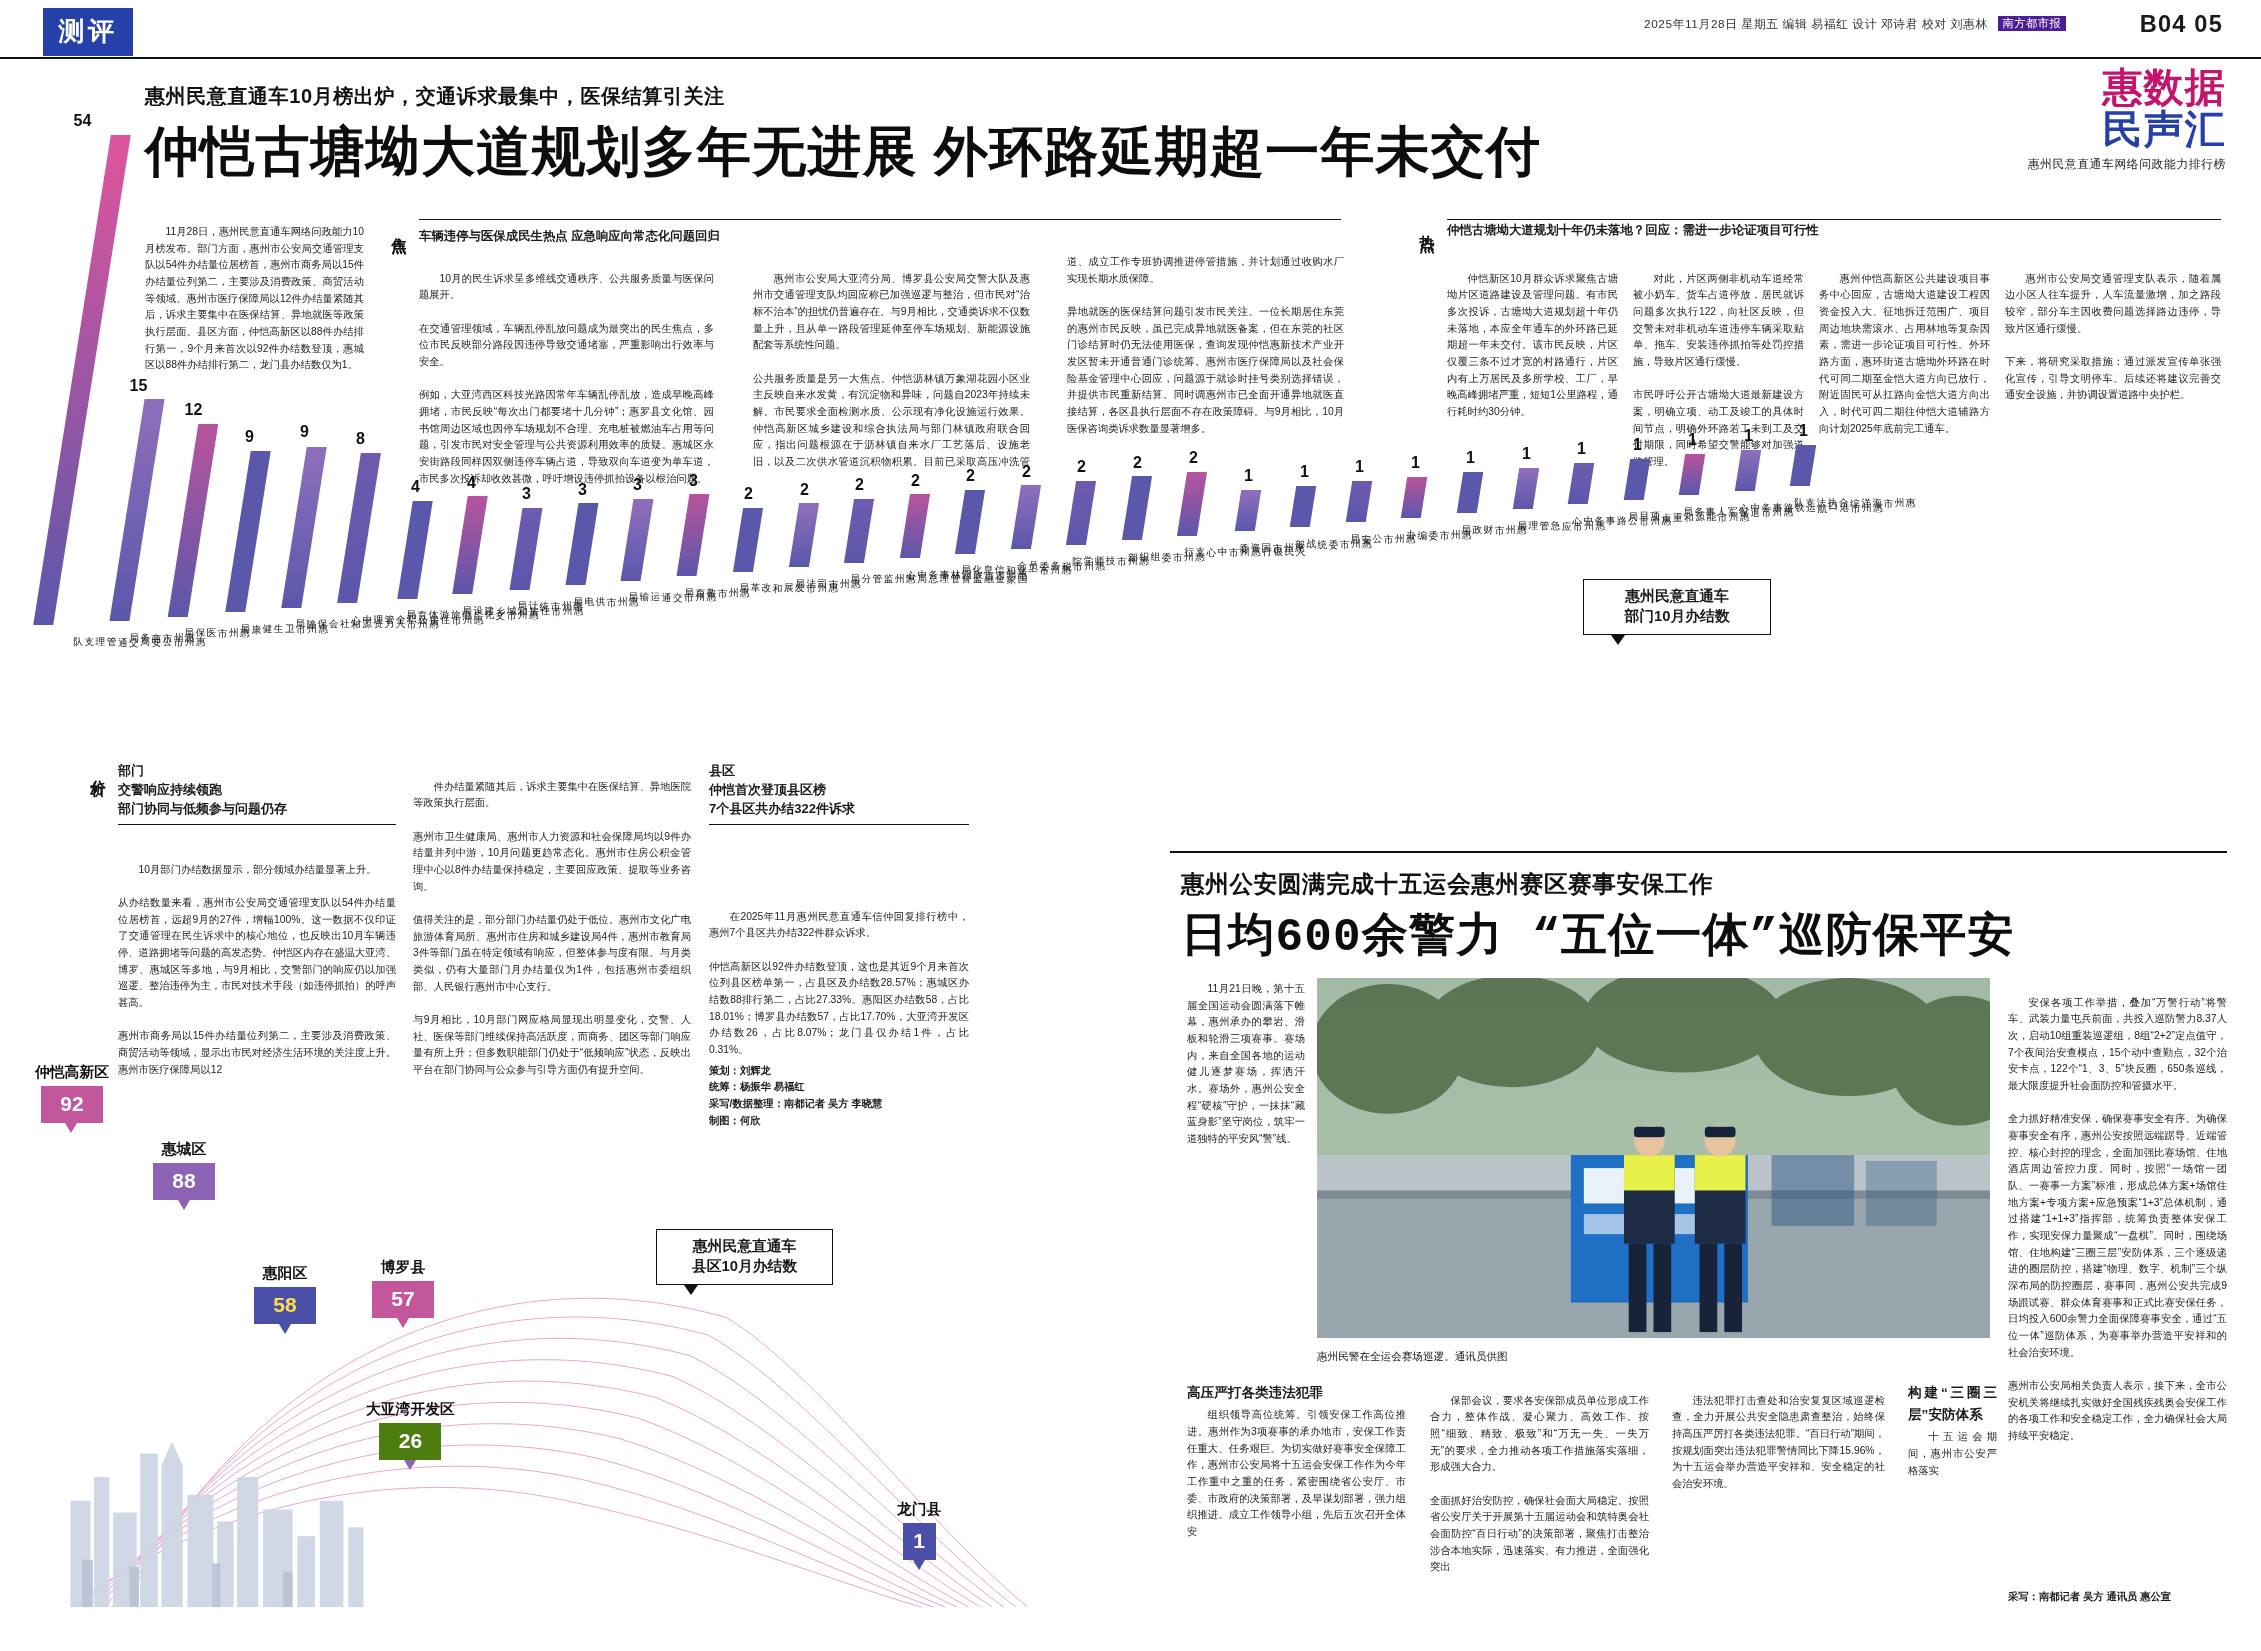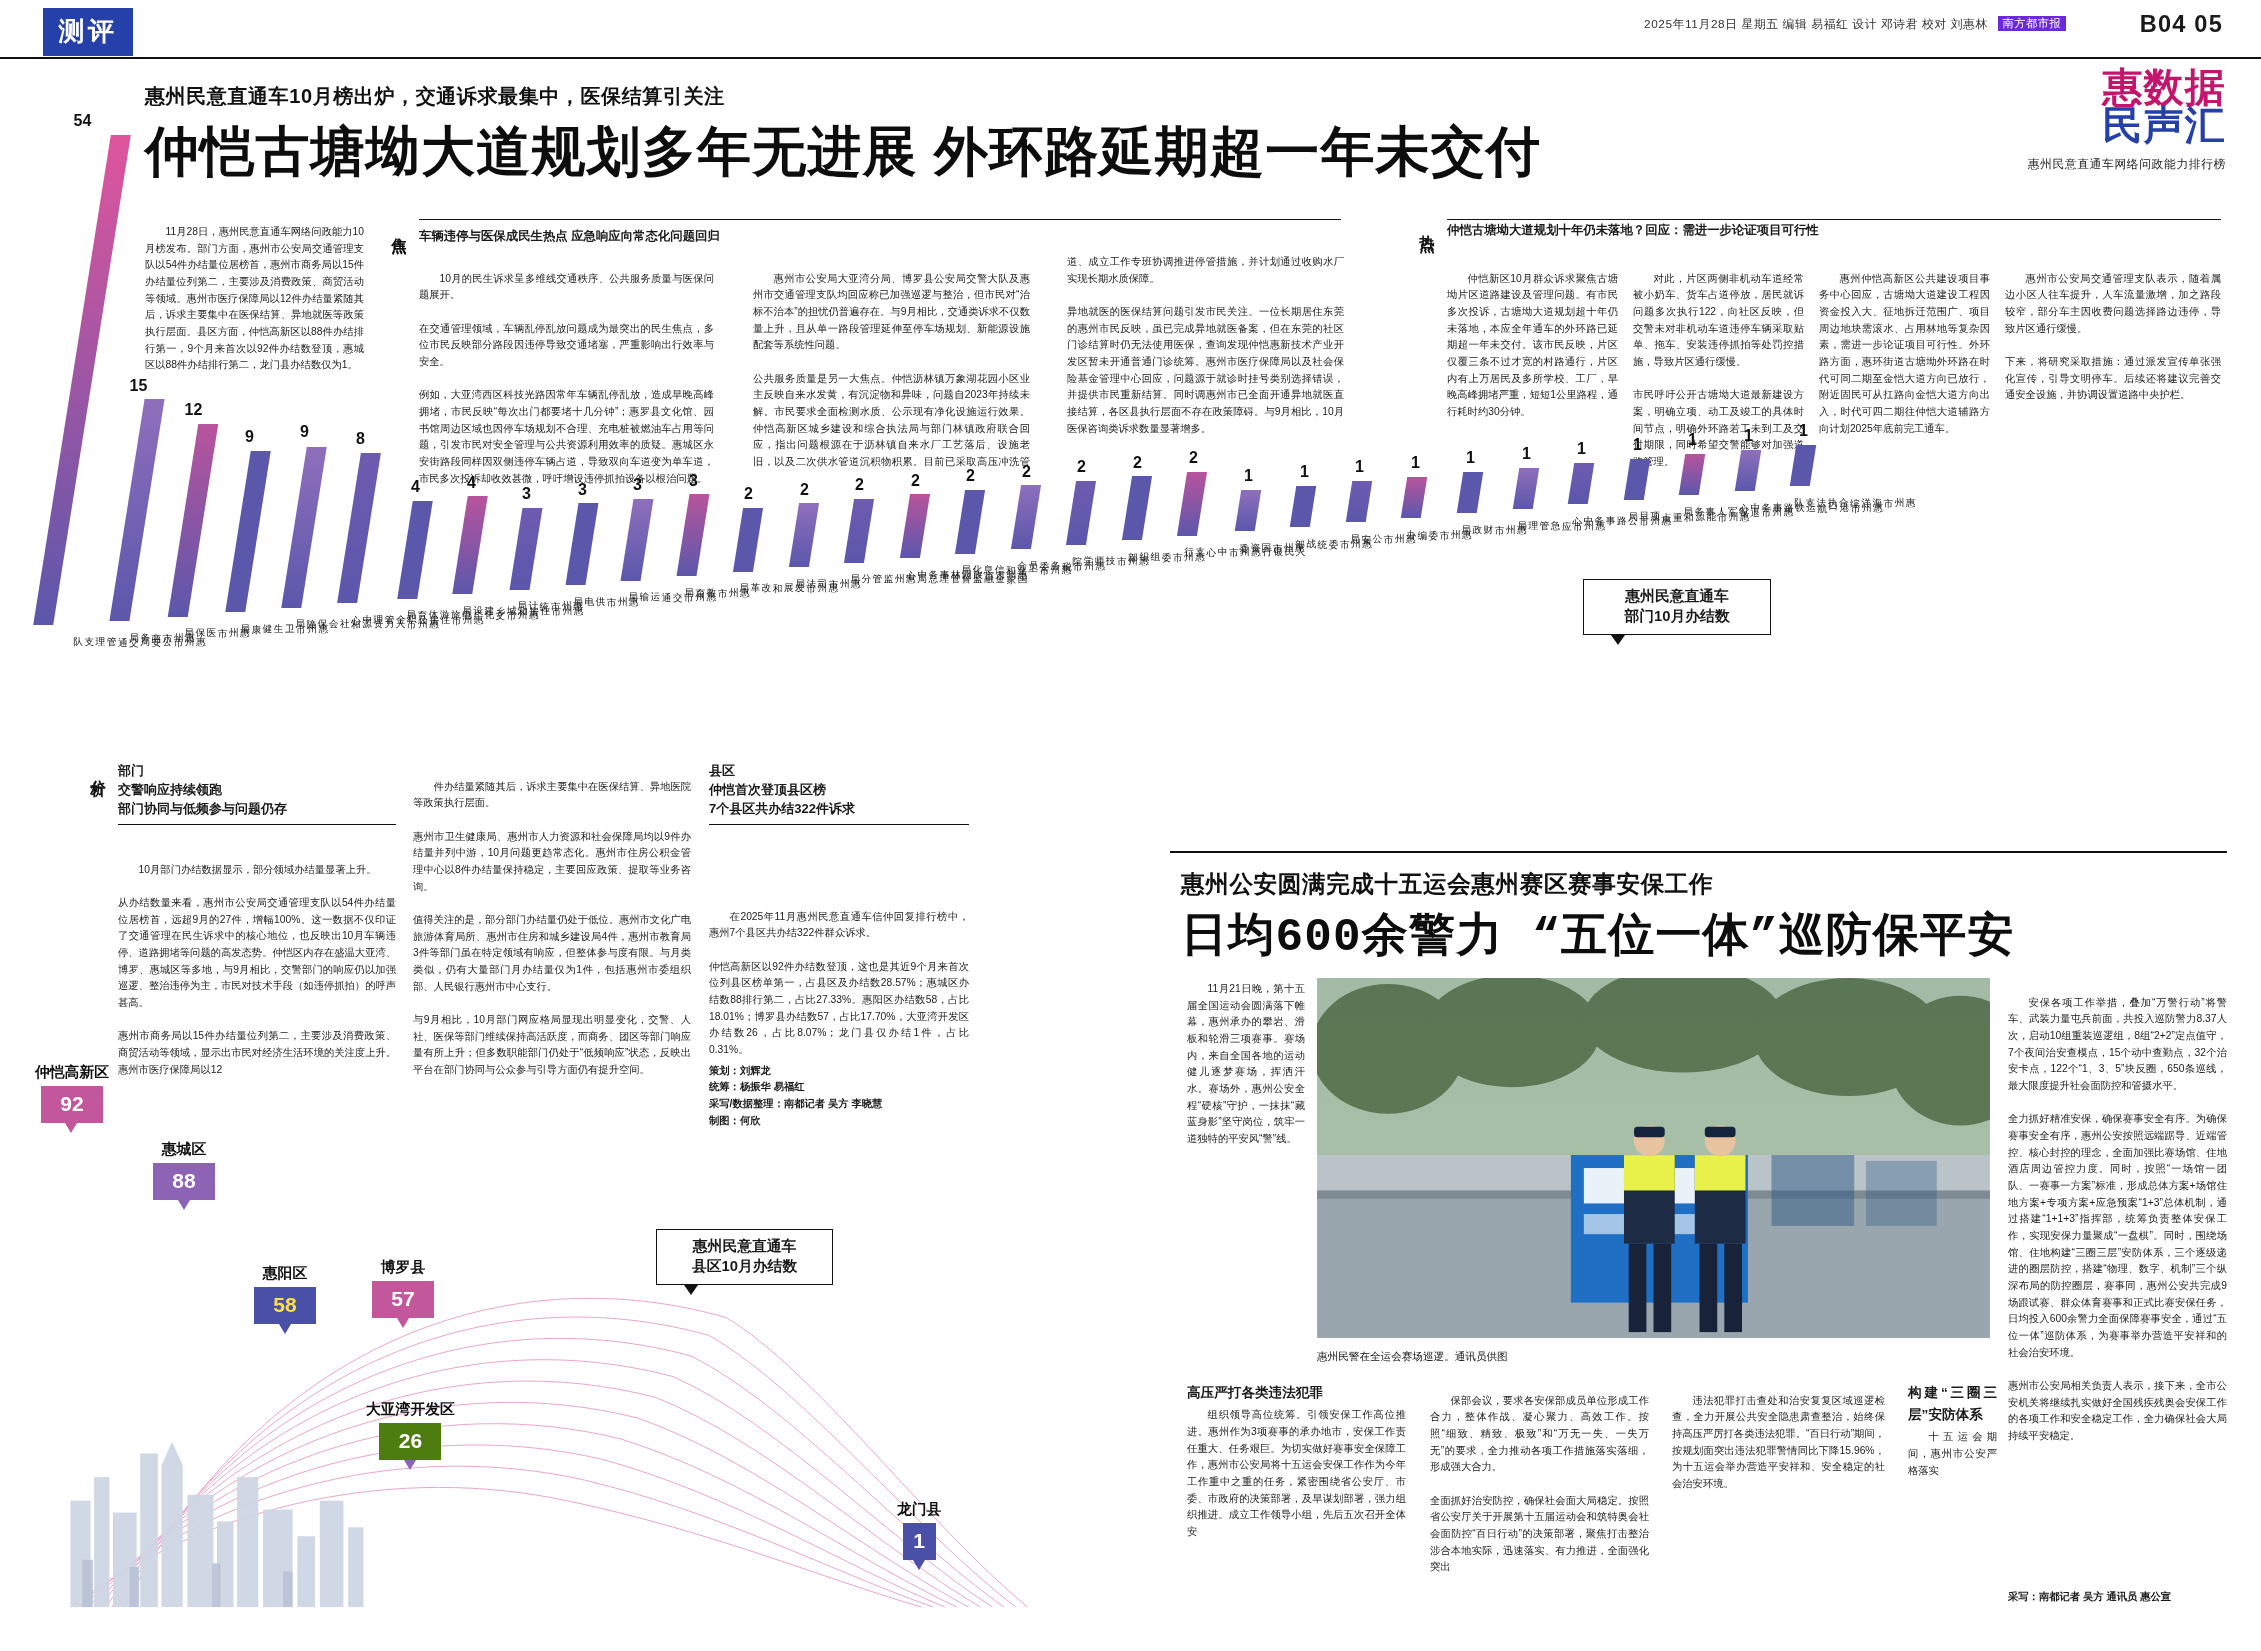--- a/index.html
+++ b/index.html
@@ -3,27 +3,27 @@
 <meta charset="utf-8">
 <style>
   html,body{margin:0;padding:0;background:#fff;}
   body{width:2261px;height:1652px;font-family:"Liberation Sans","DejaVu Sans",sans-serif;color:#1a1a1a;position:relative;overflow:hidden;}
   .page{position:relative;width:2261px;height:1652px;}
 
   
   .masthead{position:absolute;left:0;top:0;width:2261px;height:57px;border-bottom:2.4px solid #111;}
   .sec-tag{position:absolute;left:43px;top:8.3px;background:#2540a8;color:#fff;font-size:26px;font-weight:bold;letter-spacing:3.5px;padding:5.9px 15.4px 7px;}
   .mast-meta{position:absolute;right:195px;top:16.5px;font-size:11.8px;color:#333;letter-spacing:0.6px;}
-  .mast-meta .redbox{background:#6d28d9;color:#fff;padding:1.2px 4.7px;margin-left:5.9px;font-size:11.2px;}
+  .mast-meta .redbox{background:#4c1d95;color:#fff;padding:1.2px 4.7px;margin-left:5.9px;font-size:11.2px;}
   .pageno{position:absolute;right:38px;top:10.6px;font-size:23.6px;font-weight:bold;letter-spacing:1.2px;}
 
   
   .logo{position:absolute;right:35px;top:66px;width:331px;text-align:right;}
   .logo .l1{font-size:40px;font-weight:bold;color:#c4156c;letter-spacing:1.2px;line-height:1.06;font-family:"DejaVu Sans",sans-serif;}
-  .logo .l2{font-size:40px;font-weight:bold;color:#2540a8;letter-spacing:1.2px;line-height:1.06;font-family:Liberation Mono, monospace;}
+  .logo .l2{font-size:40px;font-weight:bold;color:#2540a8;letter-spacing:1.2px;line-height:1.06;font-family:Liberation Sans, sans-serif;}
   .logo .l3{font-size:11.8px;color:#222;margin-top:5.9px;letter-spacing:0.6px;}
 
   
   .shoulder{position:absolute;left:145px;top:83px;font-size:20px;font-weight:bold;color:#111;letter-spacing:0.6px;}
   .headline{position:absolute;left:145px;top:116px;font-size:54px;font-weight:bold;letter-spacing:1.2px;color:#0d0d0d;white-space:nowrap;}
 
   
   .vlabel{position:absolute;font-size:15.4px;font-weight:bold;color:#111;writing-mode:vertical-rl;line-height:1.1;letter-spacing:1.2px;}
 
   

